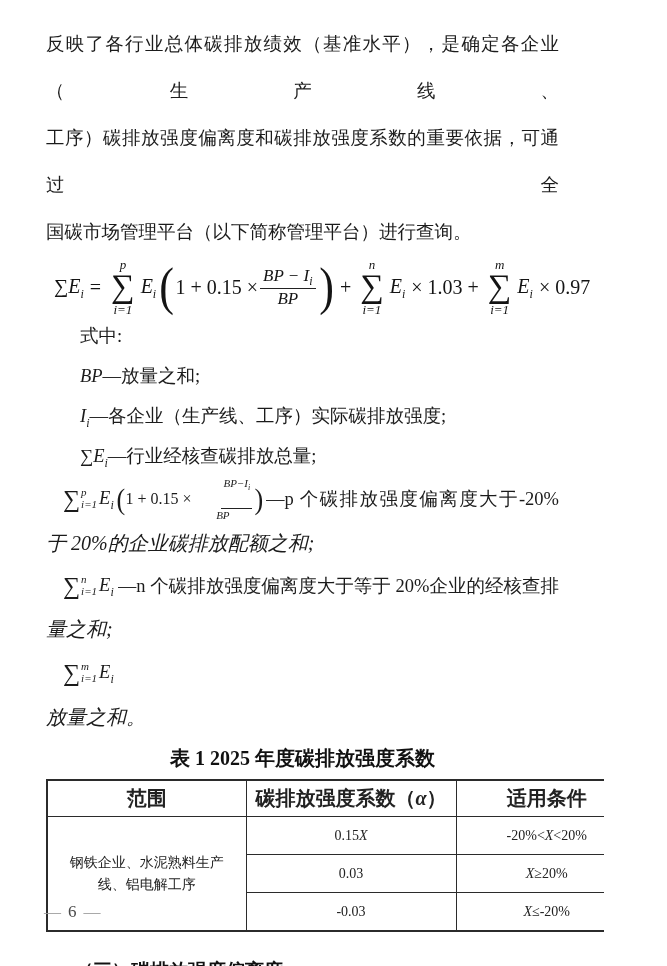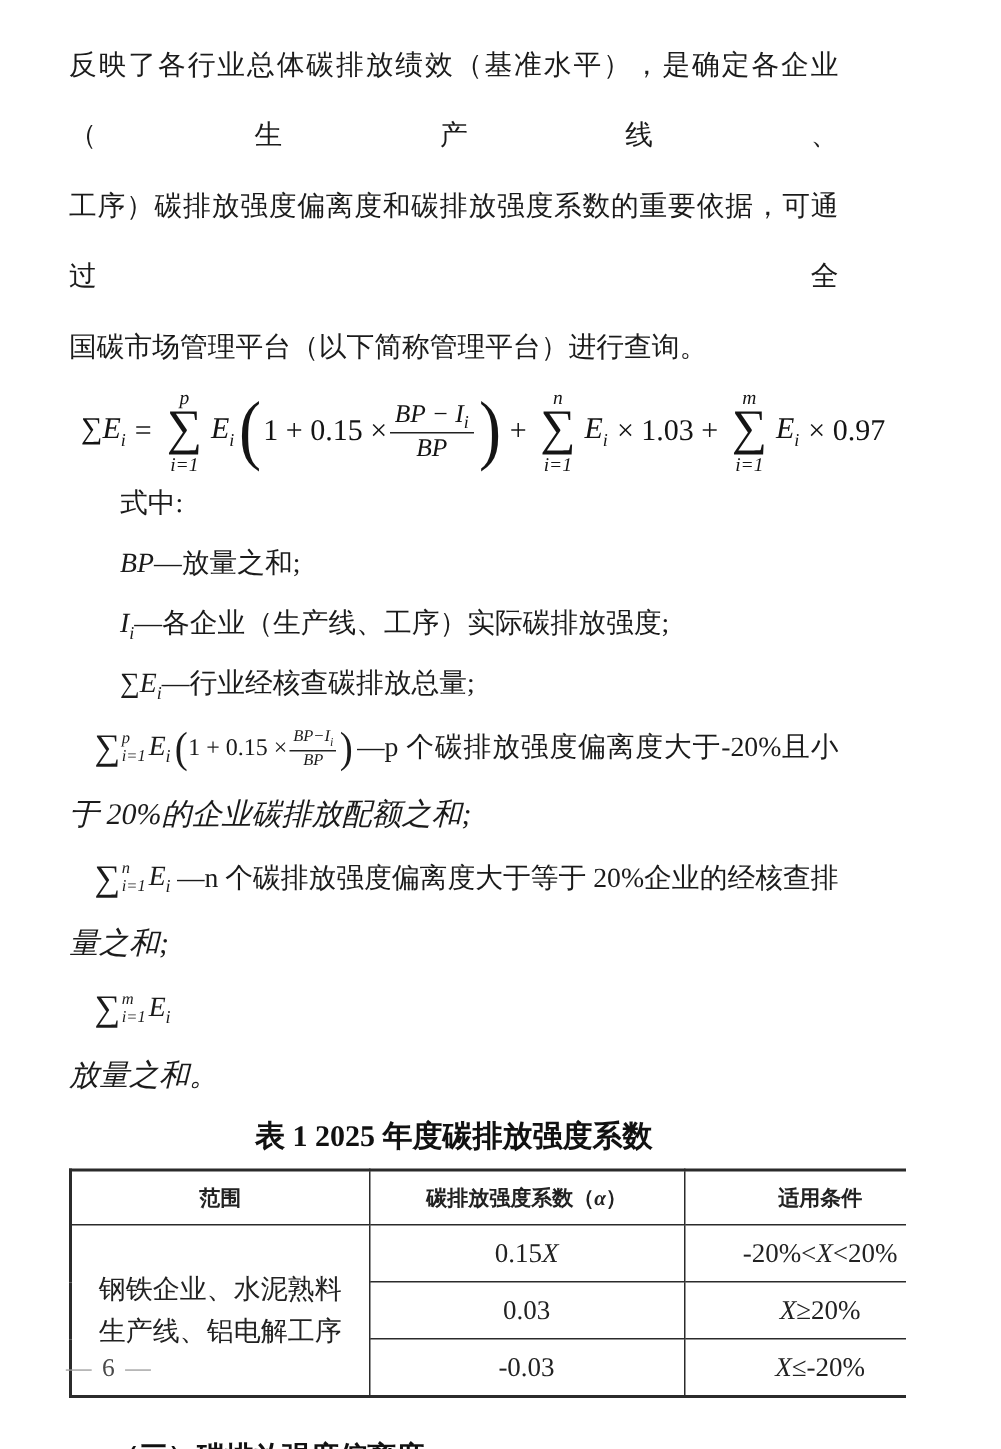--- a/index.html
+++ b/index.html
@@ -18,37 +18,37 @@
   .f-op{margin:0 5px;}
   .f-term{margin:0 2px;}
   .f-mult{margin-left:4px;}
   .bsum{display:inline-flex;flex-direction:column;align-items:center;line-height:1;margin:0 4px;}
   .bsum-top{font-size:13px;font-style:italic;margin-bottom:1px;}
   .bsum-sigma{font-size:33px;line-height:.85;}
   .bsum-bot{font-size:13px;font-style:italic;margin-top:2px;}
   .frac{display:inline-flex;flex-direction:column;align-items:center;line-height:1.15;font-size:17px;margin:0 2px;}
   .frac-num{border-bottom:1.4px solid #222;padding:0 3px 1px;}
   .frac-sm{font-size:11px;line-height:1.1;}
-  .frac-sm .frac-num{border-bottom-width:1px;padding:0 2px 0;}
+  .frac-sm .frac-num{border-bottom-width:1px;padding:0 2px 16px;margin-left:28px;}
   .bparen{font-size:52px;font-weight:300;line-height:.9;display:inline-block;transform:scaleX(.85);}
   .mparen{font-size:29px;font-weight:300;line-height:1;display:inline-block;transform:scaleX(.9);}
   
   .where-label{line-height:40px;font-size:18.5px;padding-left:34px;}
   .def-line{line-height:40px;font-size:18.5px;padding-left:34px;white-space:nowrap;}
   .def-sym i{margin-right:0;}
   
   .sdef-l1{display:flex;align-items:center;height:46px;padding-left:17px;font-size:18.5px;white-space:nowrap;}
   .sdef-text{flex:1;text-align:justify;text-align-last:justify;margin-left:2px;white-space:normal;overflow:hidden;height:26px;line-height:26px;}
   .sdef-l2{line-height:42px;font-size:20px;font-style:italic;}
   
   .tbl-title{text-align:center;font-weight:bold;font-size:20px;margin-top:8px;line-height:24px;color:#111;}
   table.coef{width:591px;border-collapse:collapse;margin-top:9px;border:2px solid #2b2b2b;table-layout:fixed;}
   table.coef th,table.coef td{border:1px solid #2b2b2b;text-align:center;vertical-align:middle;color:#222;}
-  table.coef th{font-size:14px;height:33px;font-weight:bold;}
-  table.coef td{font-size:18px;height:35px;}
+  table.coef th{font-size:20px;height:33px;font-weight:bold;}
+  table.coef td{font-size:14px;height:35px;}
   .scope-cell{line-height:1.55;padding:0 14px;}
   
   .h3{font-weight:bold;font-size:19px;margin-top:26px;padding-left:28px;color:#111;}
   .h4{font-weight:bold;font-size:13px;margin-top:17px;padding-left:34px;color:#111;}
   
   .footer{position:absolute;left:38px;top:902px;font-size:17px;letter-spacing:1px;}
   .fdash{color:#9b9b9b;margin:0 6px;}
   .fnum{color:#4a4a4a;}
   i{font-style:italic;}
 </style>

